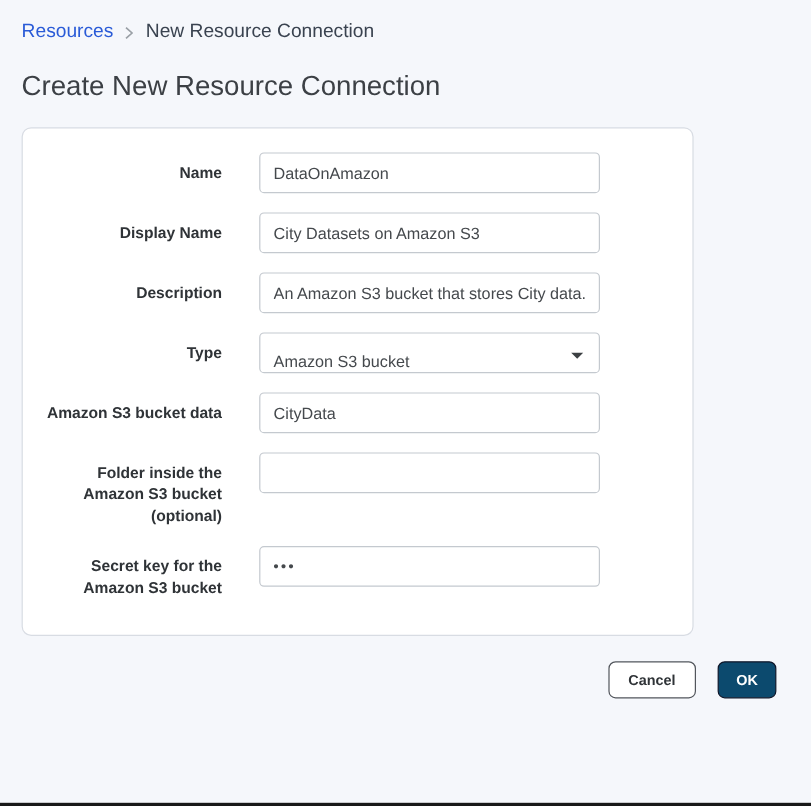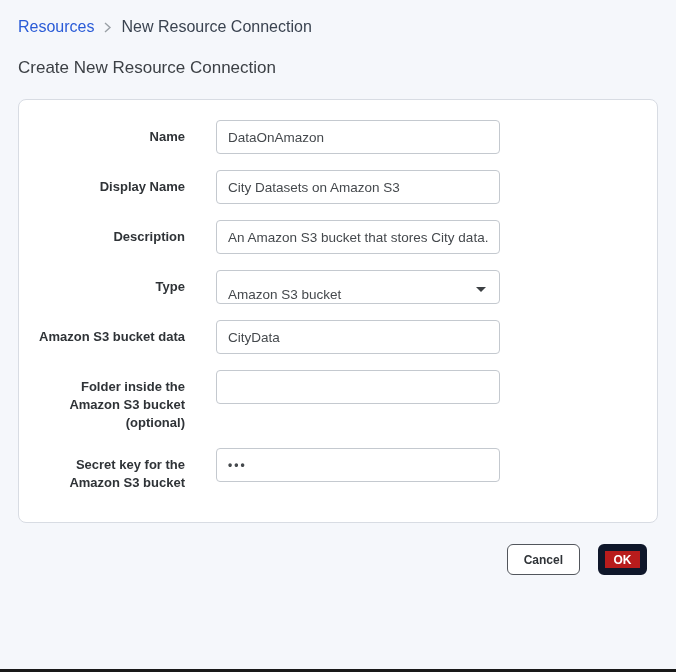--- a/index.html
+++ b/index.html
@@ -17,33 +17,33 @@
     display: flex; align-items: center; gap: 9px;
     font-size: 16px;
     margin-bottom: 22px;
   }
   .crumb-link { color: #2a5bd7; text-decoration: none; cursor: pointer; }
   .crumb-sep { display: inline-flex; align-items: center; color: #9aa0a6; }
   .crumb-current { color: #3a4350; }
 
   
   .page-title {
-    font-size: 17px;
+    font-size: 23px;
     font-weight: 400;
     color: #3c4045;
     margin-bottom: 21px;
   }
 
   
   .card {
     background: #ffffff;
     border: 1px solid #d8dce3;
     border-radius: 8px;
     padding: 20px 20px 30px 20px;
-    width: 640px;
+    width: 560px;
   }
 
   
   .form-row {
     display: flex;
     align-items: flex-start;
     margin-bottom: 16px;
   }
   .form-row:last-child { margin-bottom: 0; }
   .field-label {
@@ -110,22 +110,22 @@
     align-items: center;
     justify-content: center;
   }
   .btn-cancel {
     background: #ffffff;
     border: 1.5px solid #52565c;
     color: #2f3337;
     padding: 0 16px;
   }
   .btn-ok {
-    background: #b91c1c;
-    border: 7px solid #0f172a;
+    background: #0c4a6e;
+    border: 1px solid #0f172a;
     color: #ffffff;
     padding: 0 2px;
     min-width: 49px;
   }
   .bottom-bar {
     position: absolute;
     left: 0; bottom: 0;
     width: 676px; height: 3px;
     background: #191919;
   }

